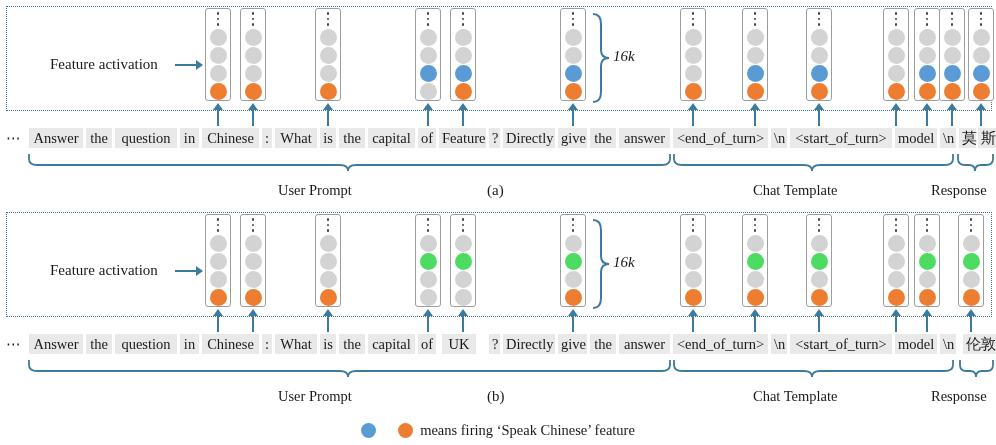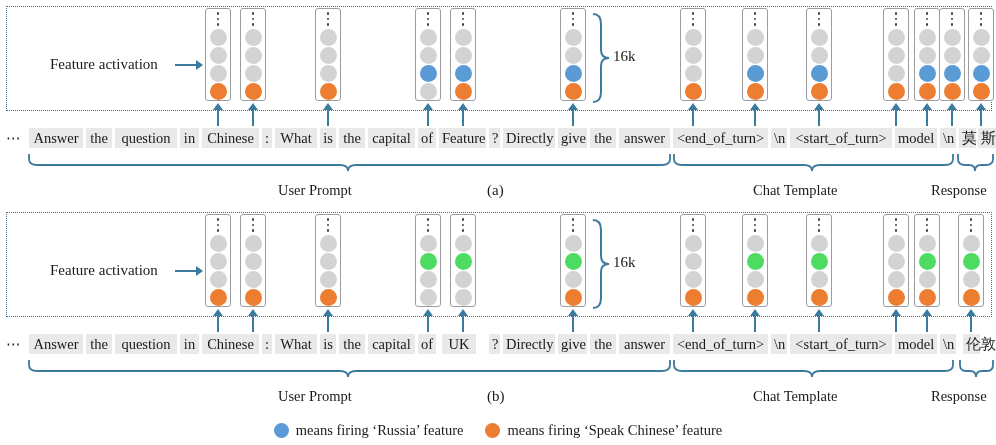--- a/index.html
+++ b/index.html
@@ -56,21 +56,21 @@
 
   
   .brace{position:absolute;}
   .brace svg{display:block;}
   .grouplabel{
     position:absolute;font-size:14.5px;white-space:nowrap;text-align:center;
   }
 
   
   .brace16{position:absolute;}
-  .lbl16k{position:absolute;font-size:15px;white-space:nowrap;}
+  .lbl16k{position:absolute;font-size:15px;white-space:nowrap;font-style:italic;}
 
   
   .falabel{position:absolute;font-size:15px;white-space:nowrap;}
   .falabel-arrow{position:absolute;height:10px;}
   .falabel-arrow .shaft{position:absolute;left:0;top:4px;height:1.6px;background:#3c7a9e;}
   .falabel-arrow .head{
     position:absolute;top:0;width:0;height:0;
     border-top:5px solid transparent;border-bottom:5px solid transparent;
     border-left:7px solid #3c7a9e;
   }
@@ -576,21 +576,21 @@
       <span class="tok" style="left: 489px; top: 334px; width: 11px;">?</span>
       <span class="tok" style="left: 503px; top: 334px; width: 52px;">Directly</span>
       <span class="tok" style="left: 558px; top: 334px; width: 29px;">give</span>
       <span class="tok" style="left: 590px; top: 334px; width: 26px;">the</span>
       <span class="tok" style="left: 619px; top: 334px; width: 51px;">answer</span>
       <span class="tok" style="left: 673px; top: 334px; width: 95px;">&lt;end_of_turn&gt;</span>
       <span class="tok" style="left: 771px; top: 334px; width: 16px;">\n</span>
       <span class="tok" style="left: 790px; top: 334px; width: 102px;">&lt;start_of_turn&gt;</span>
       <span class="tok" style="left: 895px; top: 334px; width: 42px;">model</span>
       <span class="tok" style="left: 940px; top: 334px; width: 16px;">\n</span>
-      <span class="tok cjk" style="left: 963px; top: 334px; width: 17px;">伦敦</span>
+      <span class="tok cjk" style="left: 963px; top: 334px; width: 33px;">伦敦</span>
     </div>
 
   <div class="brace" style="left:27px;top:358px;">
     <svg width="645" height="20" viewBox="0 0 645 20">
       <path d="M2 2 L2 7 Q2 13 10 13 L313 13 Q321 13 321 19 Q321 13 329 13 L635 13 Q643 13 643 7 L643 2" fill="none" stroke="#3c7a9e" stroke-width="1.8"></path>
     </svg>
   </div>
   <div class="brace" style="left:672px;top:358px;">
     <svg width="283" height="20" viewBox="0 0 283 20">
       <path d="M2 2 L2 7 Q2 13 10 13 L132 13 Q140 13 140 19 Q140 13 148 13 L273 13 Q281 13 281 7 L281 2" fill="none" stroke="#3c7a9e" stroke-width="1.8"></path>
@@ -603,21 +603,20 @@
   </div>
 
   <div class="grouplabel" style="left:278px;top:388px;">User Prompt</div>
   <div class="caption" style="left:487px;top:388px;">(b)</div>
   <div class="grouplabel" style="left:753px;top:388px;">Chat Template</div>
   <div class="grouplabel" style="left:931px;top:388px;">Response</div>
 
   <div class="legend" id="legend">
       <div class="legend-item">
         <span class="legend-swatch" style="background: rgb(91, 155, 213);"></span>
-        <span class="legend-text">means firing ‘Russia’ feature</span>
       </div>
       <div class="legend-item">
         <span class="legend-swatch" style="background: rgb(237, 125, 49);"></span>
         <span class="legend-text">means firing ‘Speak Chinese’ feature</span>
       </div>
     </div>
 
 </div>
 
 </body></html>

